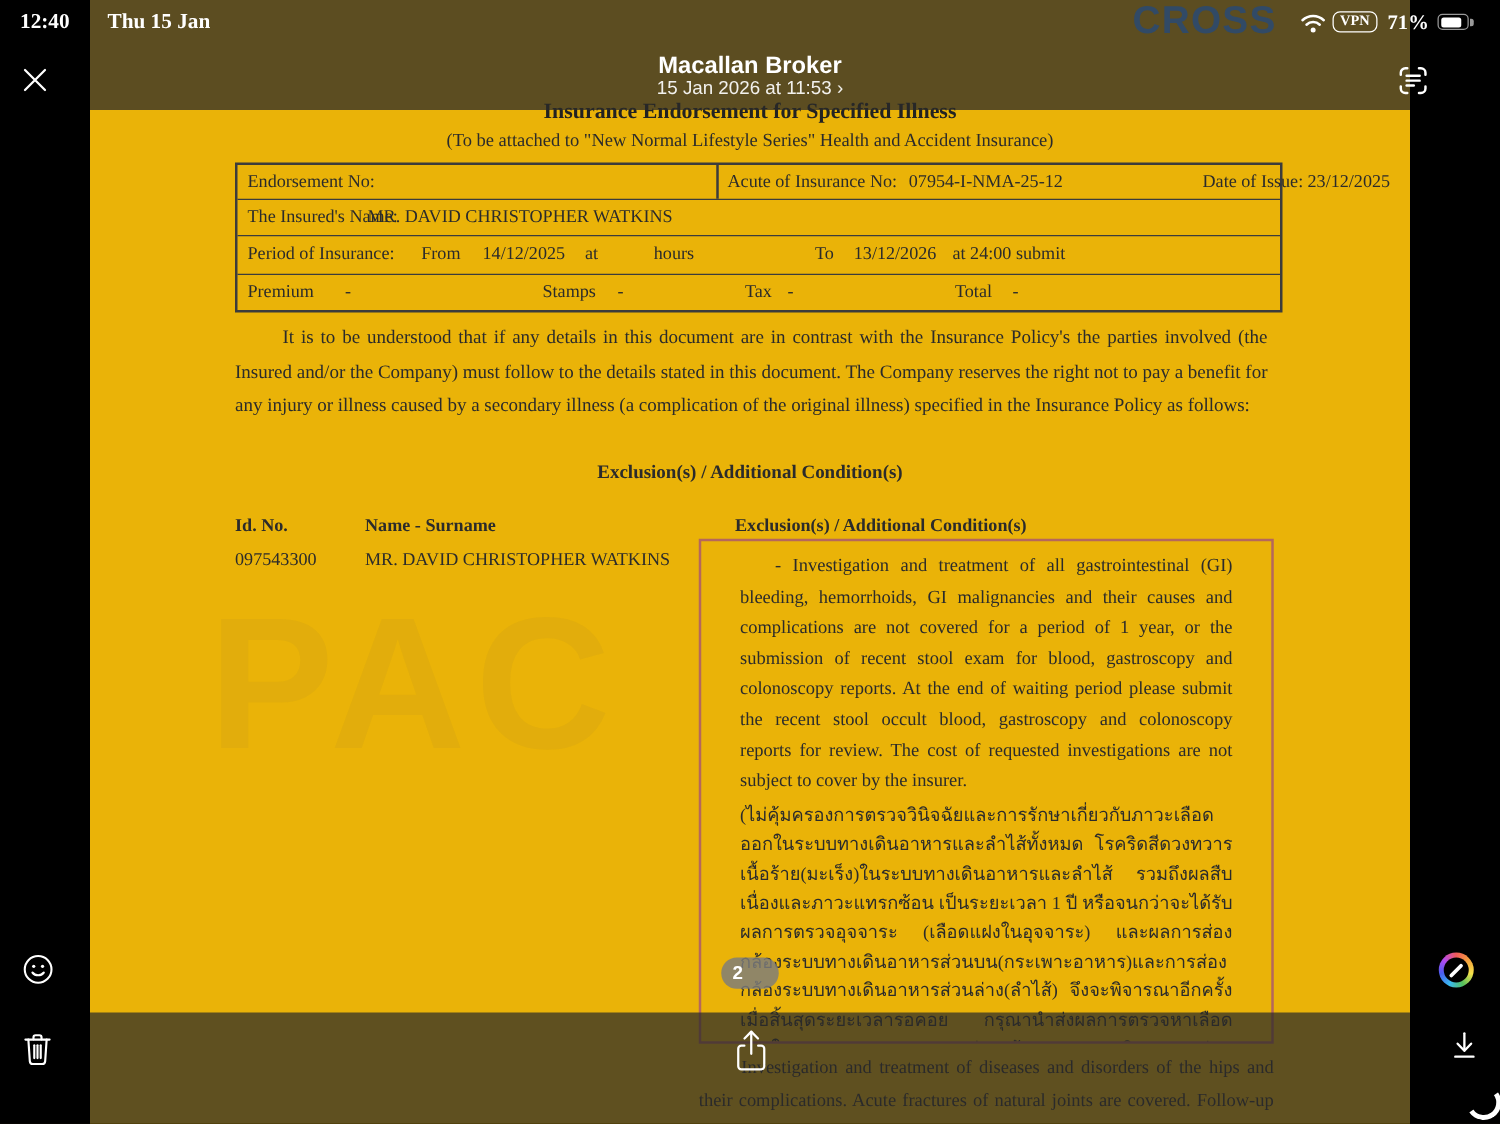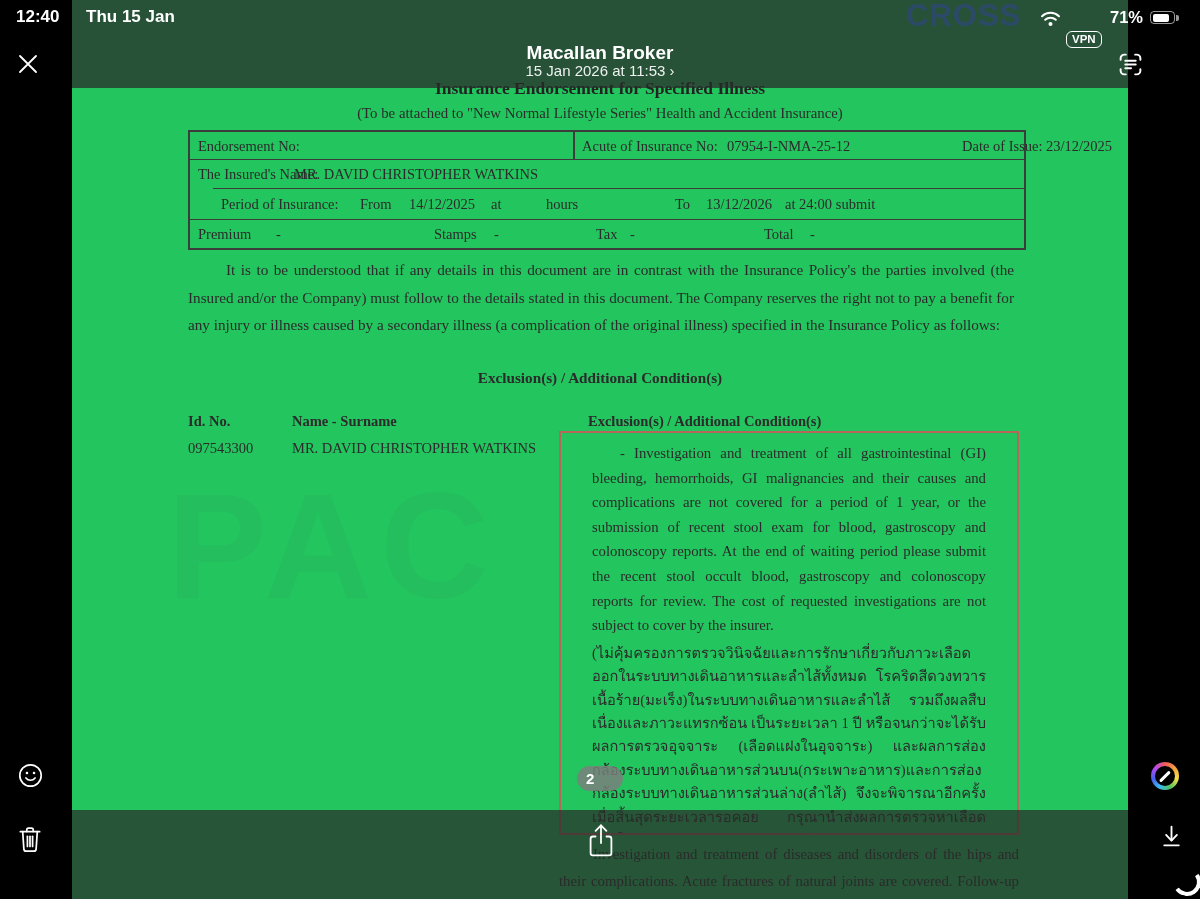--- a/index.html
+++ b/index.html
@@ -4,36 +4,36 @@
 <style>
   * { margin:0; padding:0; box-sizing:border-box; }
   html,body { background:#000; }
   #stage {
     position:relative; width:1200px; height:899px; background:#000;
     overflow:hidden; font-family:"Liberation Sans", sans-serif;
   }
   
   #photo {
     position:absolute; left:72px; top:0; width:1056px; height:899px;
-    background:#22c55e; overflow:hidden;
+    background:#eab308; overflow:hidden;
   }
   .doc { position:absolute; inset:0; filter:blur(.35px); color:#2b2b2b;
          font-family:"Liberation Serif", serif; }
   .doc-title { position:absolute; top:78px; left:0; width:100%; text-align:center;
                font-weight:bold; font-size:17.5px; color:#222; }
   .doc-attach { position:absolute; top:105px; left:0; width:100%; text-align:center;
                 font-size:14.8px; }
   .watermark-pac { position:absolute; left:95px; top:460px; font-size:150px; font-weight:bold;
                    color:rgba(70,70,95,0.05); letter-spacing:8px; font-family:"Liberation Sans",sans-serif; }
   
   .tbl { position:absolute; left:116px; top:130px; width:838px; border:2px solid #3c3c3c; }
   .trow { position:relative; border-top:1.5px solid #3c3c3c; font-size:14.5px; }
   .trow:first-child { border-top:none;padding-left:41px; }
   .trow span { position:absolute; white-space:nowrap; top:50%; transform:translateY(-50%); }
-  .r1 { height:27px; } .r2 { height:29px; } .r3 { height:31px;margin-left:23px; } .r4 { height:29px;text-decoration:underline; }
+  .r1 { height:27px; } .r2 { height:29px; } .r3 { height:31px; } .r4 { height:29px;text-decoration:underline; }
   .vdiv { position:absolute; left:383px; top:0; bottom:0; width:1.5px; background:#3c3c3c; }
   
   .intro { position:absolute; left:116px; top:256px; width:826px; font-size:15.2px;
            line-height:27.5px; text-align:justify; text-indent:38px; }
   .excl-head { position:absolute; top:369px; left:0; width:100%; text-align:center;
                font-weight:bold; font-size:15.2px; }
   .colhead, .colval { position:absolute; font-size:14.5px; white-space:nowrap; }
   .colhead { font-weight:bold; }
   
   .redbox { position:absolute; left:487px; top:431px; width:460px; height:404px;
@@ -45,29 +45,29 @@
   
   #top-overlay { position:absolute; left:72px; top:0; width:1056px; height:88px;
                  background:rgba(42,42,42,0.74); z-index:3; }
   #bottom-overlay { position:absolute; left:72px; top:810px; width:1056px; height:89px;
                     background:rgba(42,42,42,0.72); z-index:3; }
   .hdr-title { position:absolute; top:42px; left:0; width:100%; text-align:center;
                color:#fff; font-weight:bold; font-size:19px; z-index:4; }
   .hdr-sub { position:absolute; top:62px; left:0; width:100%; text-align:center;
              color:rgba(255,255,255,0.92); font-size:15px; z-index:4; }
   
-  .st { position:absolute; color:#fff; z-index:5; }
+  .st { position:absolute; color:#fff; z-index:5;font-family:Liberation Serif, serif; }
   #time { left:16px; top:7px; font-size:17px; font-weight:bold; }
   #date { left:86px; top:7px; font-size:17px; font-weight:bold; color:#fff; }
   #cross { left:906px; top:-2px; font-size:31px; font-weight:bold;
            color:var(--navy,#2d4a6e); opacity:.9; letter-spacing:1px; z-index:4;
            font-family:"Liberation Sans",sans-serif; }
   #wifi { left:1040px; top:11px; }
   #vpn { left:1066px; top:9px; border:1.5px solid #fff; border-radius:6px;
-         font-size:11.5px; font-weight:bold; padding:1px 5px 2px;margin-top:22px; }
+         font-size:11.5px; font-weight:bold; padding:1px 5px 2px; }
   #batpct { left:1110px; top:8px; font-size:16.5px; font-weight:bold; }
   .bat { position:absolute; left:1150px; top:11px; width:25px; height:13px;
          border:1px solid rgba(255,255,255,0.6); border-radius:4px; z-index:5; }
   .bat .fill { position:absolute; left:1.5px; top:1.5px; bottom:1.5px; width:70%;
                background:#fff; border-radius:2px; }
   .bat::after { content:''; position:absolute; right:-4.5px; top:3px; width:2.5px;
                 height:5.5px; background:rgba(255,255,255,0.6); border-radius:0 2px 2px 0; }
   
   .icon-btn { position:absolute; z-index:6; display:flex; align-items:center;
               justify-content:center; cursor:pointer; }

